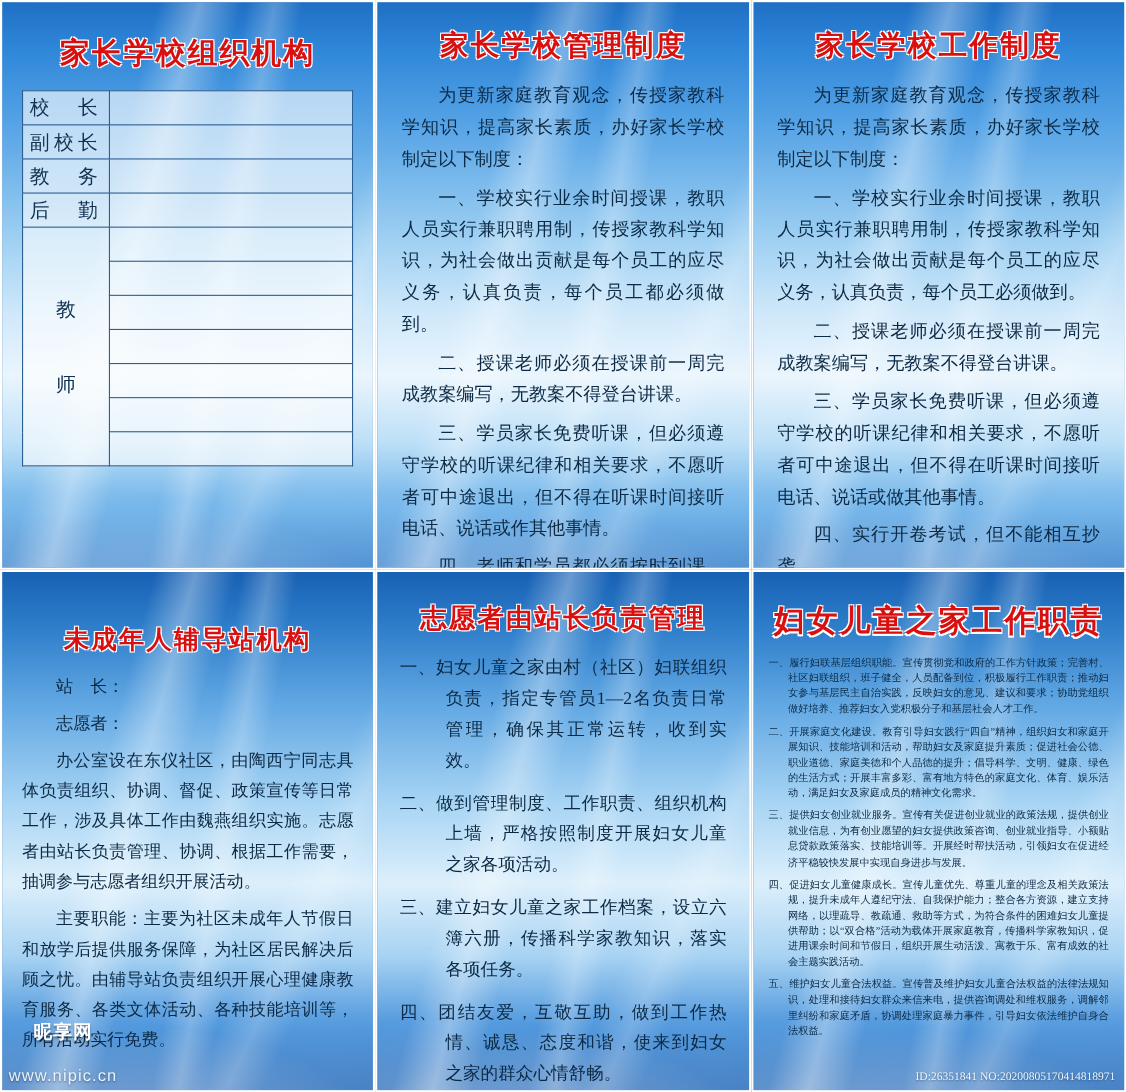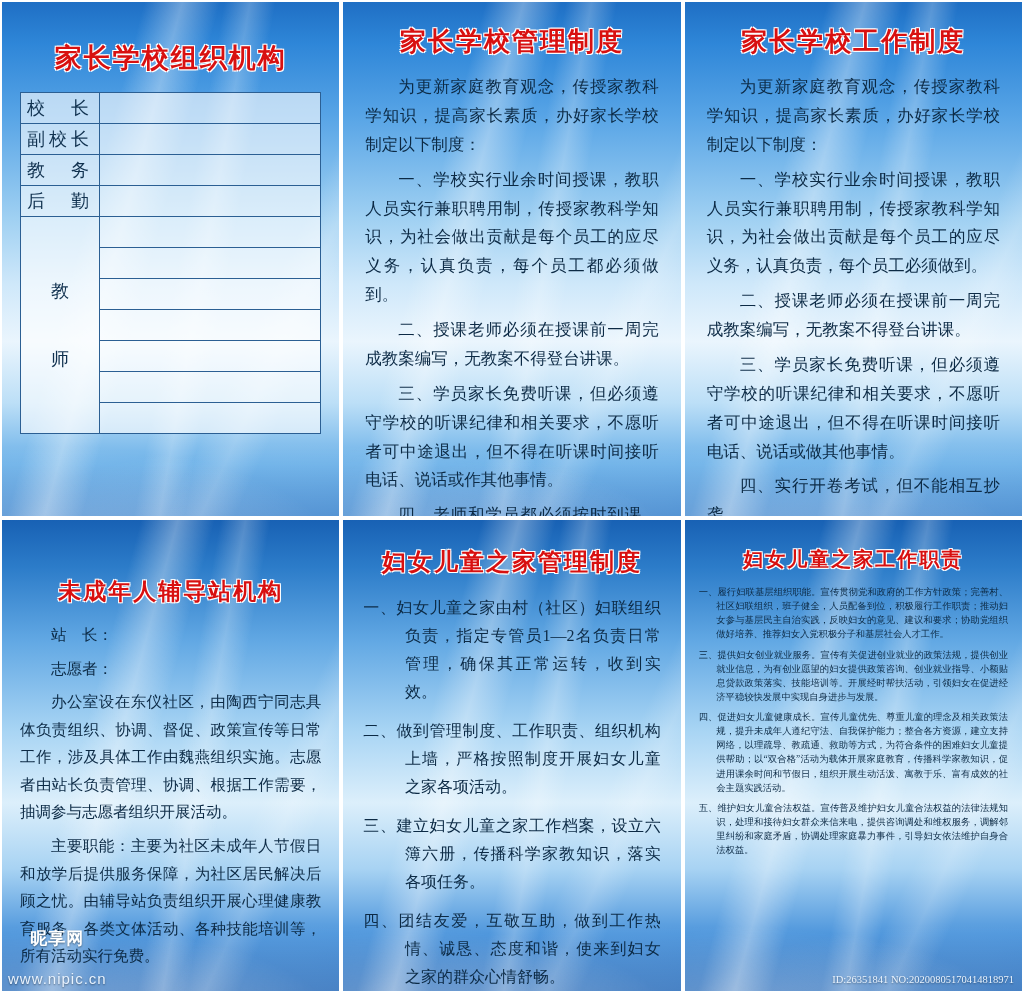--- a/index.html
+++ b/index.html
@@ -49,21 +49,21 @@
     pointer-events:none;
   }
   .title {
     text-align:center;
     color:#d81010;
     font-weight:bold;
     font-family:"Liberation Serif", serif;
     letter-spacing:2px;
     text-shadow: 1px 1px 0 #ffffff, -1px -1px 0 #ffffff, 1px -1px 0 #ffffff, -1px 1px 0 #ffffff;
   }
-  .panel-inner { position:relative; z-index:2; padding:24px 18px 10px; height:100%; }
+  .panel-inner { position:relative; z-index:2; padding:14px 18px 10px; height:100%; }
 
   
   #p1 .title { font-size:27px; margin:14px 0 16px; }
   .org-table {
     width:100%;
     border-collapse:collapse;
     background:rgba(255,255,255,0.62);
   }
   .org-table td {
     border:1px solid #2b5f93;
@@ -109,21 +109,21 @@
   .num-list li {
     font-size:16px; line-height:1.75; color:#0c2a45;
     text-align:justify;
     margin:0 0 11px;
     padding-left:2.6em;
     text-indent:-2.6em;
   }
   #p5 .panel-inner { padding:10px 20px; }
 
   
-  #p6 .title { font-size:20px; margin:16px 0 12px; }
+  #p6 .title { font-size:28px; margin:16px 0 12px; }
   #p6 .panel-inner { padding:10px 14px; }
   .tiny-list { margin:0; padding:0; list-style:none; }
   .tiny-list li {
     font-size:9.3px;
     line-height:1.52;
     color:#0c2a45;
     text-align:justify;
     margin:0 0 6px;
     padding-left:1.9em;
     text-indent:-1.9em;
@@ -254,38 +254,39 @@
     <div class="wm">
       <span class="wm-logo">昵享网</span>
       <span class="wm-url">www.nipic.cn</span>
     </div>
   </div>
 
   <div class="panel bg-bottom" id="p5">
     <div class="streaks"></div>
     <div class="swoosh"></div>
     <div class="panel-inner">
-      <div class="title">妇女儿童之家管理制度</div>
+      <div class="title">志愿者由站长负责管理</div>
       <ul class="num-list">
         <li>一、妇女儿童之家由村（社区）妇联组织负责，指定专管员1—2名负责日常管理，确保其正常运转，收到实效。</li>
         <li>二、做到管理制度、工作职责、组织机构上墙，严格按照制度开展妇女儿童之家各项活动。</li>
         <li>三、建立妇女儿童之家工作档案，设立六簿六册，传播科学家教知识，落实各项任务。</li>
         <li>四、团结友爱，互敬互助，做到工作热情、诚恳、态度和谐，使来到妇女之家的群众心情舒畅。</li>
 
       </ul>
     </div>
   </div>
 
   <div class="panel bg-bottom" id="p6">
     <div class="streaks"></div>
     <div class="swoosh"></div>
     <div class="panel-inner">
       <div class="title">妇女儿童之家工作职责</div>
       <ul class="tiny-list">
         <li>一、履行妇联基层组织职能。宣传贯彻党和政府的工作方针政策；完善村、社区妇联组织，班子健全，人员配备到位，积极履行工作职责；推动妇女参与基层民主自治实践，反映妇女的意见、建议和要求；协助党组织做好培养、推荐妇女入党积极分子和基层社会人才工作。</li>
+        <li>二、开展家庭文化建设。教育引导妇女践行“四自”精神，组织妇女和家庭开展知识、技能培训和活动，帮助妇女及家庭提升素质；促进社会公德、职业道德、家庭美德和个人品德的提升；倡导科学、文明、健康、绿色的生活方式；开展丰富多彩、富有地方特色的家庭文化、体育、娱乐活动，满足妇女及家庭成员的精神文化需求。</li>
         <li>三、提供妇女创业就业服务。宣传有关促进创业就业的政策法规，提供创业就业信息，为有创业愿望的妇女提供政策咨询、创业就业指导、小额贴息贷款政策落实、技能培训等。开展经时帮扶活动，引领妇女在促进经济平稳较快发展中实现自身进步与发展。</li>
         <li>四、促进妇女儿童健康成长。宣传儿童优先、尊重儿童的理念及相关政策法规，提升未成年人遵纪守法、自我保护能力；整合各方资源，建立支持网络，以理疏导、教疏通、救助等方式，为符合条件的困难妇女儿童提供帮助；以“双合格”活动为载体开展家庭教育，传播科学家教知识，促进用课余时间和节假日，组织开展生动活泼、寓教于乐、富有成效的社会主题实践活动。</li>
         <li>五、维护妇女儿童合法权益。宣传普及维护妇女儿童合法权益的法律法规知识，处理和接待妇女群众来信来电，提供咨询调处和维权服务，调解邻里纠纷和家庭矛盾，协调处理家庭暴力事件，引导妇女依法维护自身合法权益。</li>
       </ul>
     </div>
     <div class="idcode">ID:26351841 NO:20200805170414818971</div>
   </div>
 
 </div>
 

